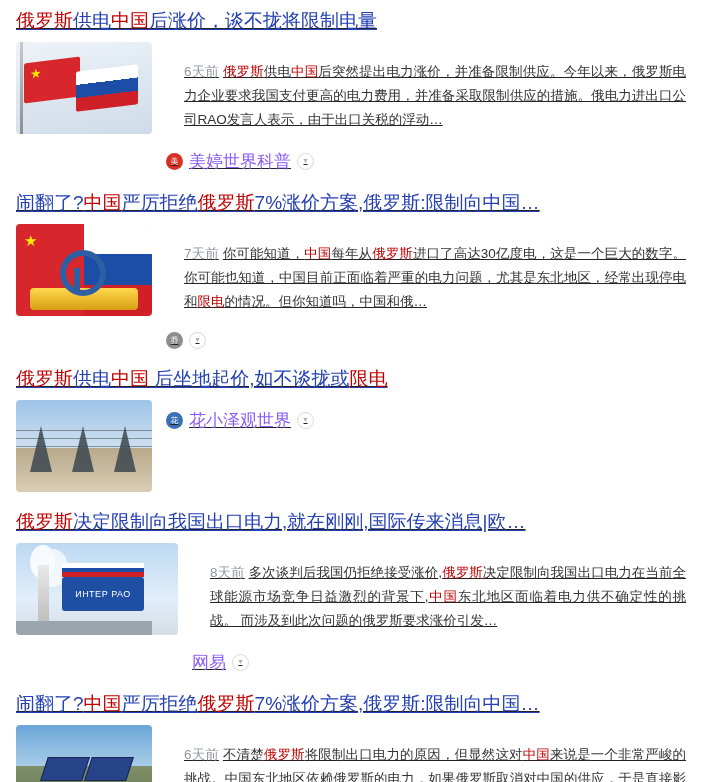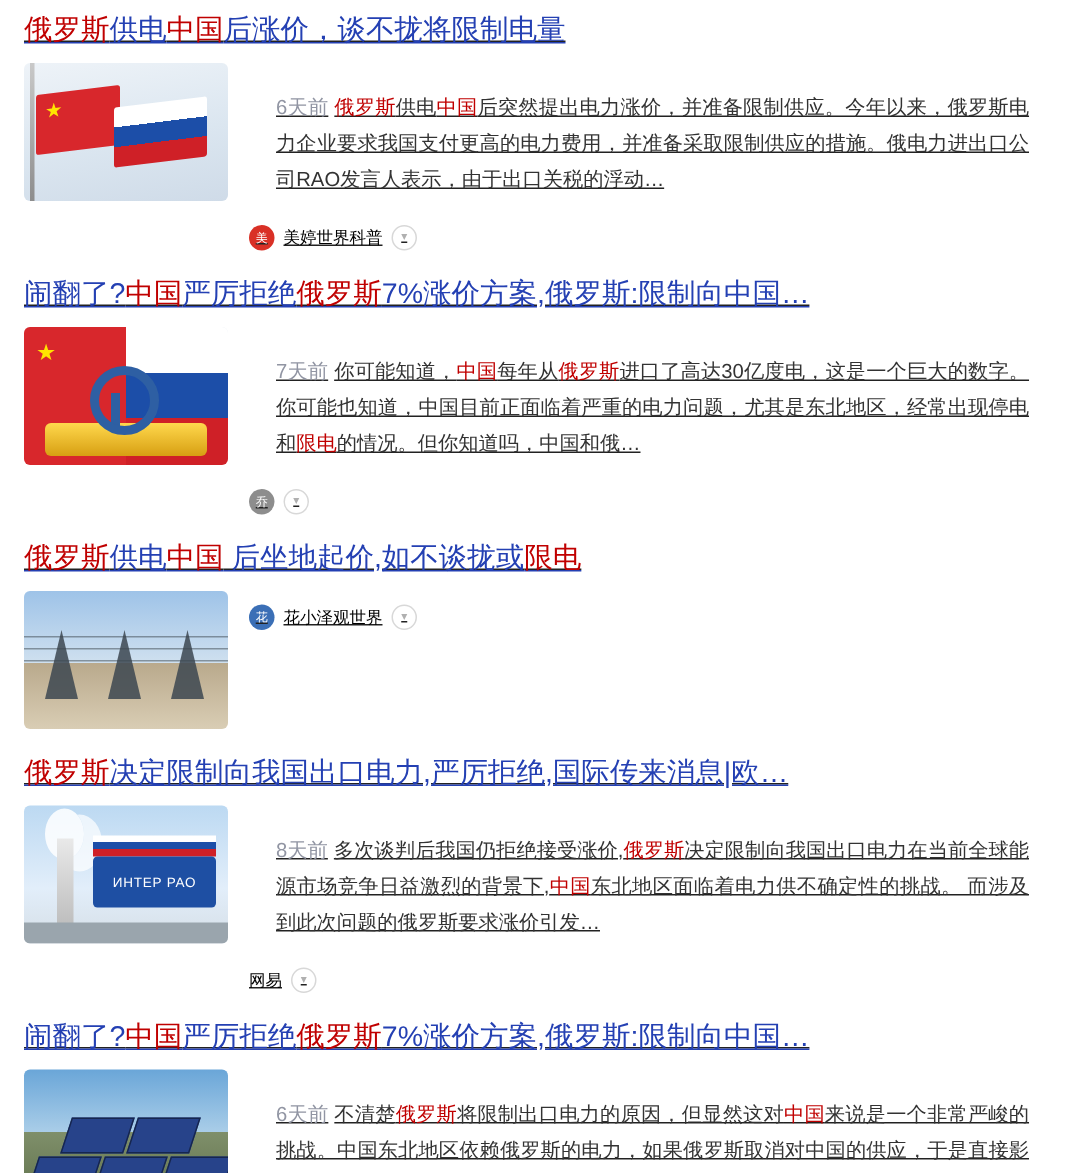--- a/index.html
+++ b/index.html
@@ -82,22 +82,22 @@
     flex: 0 0 17px;
     background: #d9d9d9;
     position: relative;
     overflow: hidden;
     font-size: 8px;
     line-height: 17px;
     text-align: center;
     color: #fff;
   }
   .source-name {
-    font-size: 11px;
-    color: #000000;
+    font-size: 17px;
+    color: #8b5cf6;
     margin-right: 6px;
   }
   .source-menu {
     width: 15px;
     height: 15px;
     border-radius: 50%;
     border: 1px solid #d8d8d8;
     color: #b0b0b0;
     font-size: 8px;
     line-height: 14px;
@@ -155,21 +155,21 @@
     border-bottom:46px solid rgba(60,70,80,.85);
   }
   .pylon-art .t1{ left:14px; }
   .pylon-art .t2{ left:56px; }
   .pylon-art .t3{ left:98px; }
   .pylon-art .wire{
     position:absolute; left:0; width:136px; height:1px; background:rgba(70,80,90,.55);
   }
   .pylon-art .w1{ top:30px; } .pylon-art .w2{ top:38px; } .pylon-art .w3{ top:46px; }
 
-  .stack-art { background: linear-gradient(180deg,#bcd9f2 0%, #e2eefa 60%, #d5dee6 100%); }
+  .stack-art { background: linear-gradient(180deg,#bcd9f2 0%, #e2eefa 60%, #d5dee6 100%); padding-left: 26px; }
   .stack-art .smoke{
     position:absolute; left:14px; top:2px; width:26px; height:34px;
     background:rgba(255,255,255,.85); border-radius:50%;
     box-shadow: 10px 6px 0 2px rgba(255,255,255,.7);
   }
   .stack-art .chimney{
     position:absolute; left:22px; top:22px; width:11px; height:64px;
     background:linear-gradient(#e9e9e9,#b9b9b9);
   }
   .stack-art .sign{
@@ -270,21 +270,21 @@
         <div class="source-row">
           <div class="source-avatar av-blue">花</div>
           <span class="source-name">花小泽观世界</span>
           <span class="source-menu">▾</span>
         </div>
       </div>
     </div>
   </div>
 
   <div class="result">
-    <div class="result-title"><span class="hl">俄罗斯</span><span>决定限制向我国出口电力,严厉拒绝,国际传来消息|欧…</span></div>
+    <div class="result-title"><span class="hl">俄罗斯</span><span>决定限制向我国出口电力,就在刚刚,国际传来消息|欧…</span></div>
     <div class="result-body">
       <div class="thumb stack-art">
         <div class="smoke"></div>
         <div class="chimney"></div>
         <div class="ruflag"></div>
         <div class="sign">ИНТЕР РАО</div>
         <div class="ground"></div>
       </div>
       <div class="snippet-col">
         <p class="snippet"><span class="date">8天前</span><span>多次谈判后我国仍拒绝接受涨价,</span><span class="hl">俄罗斯</span><span>决定限制向我国出口电力在当前全球能源市场竞争日益激烈的背景下,</span><span class="hl">中国</span><span>东北地区面临着电力供不确定性的挑战。 而涉及到此次问题的俄罗斯要求涨价引发…</span></p>

